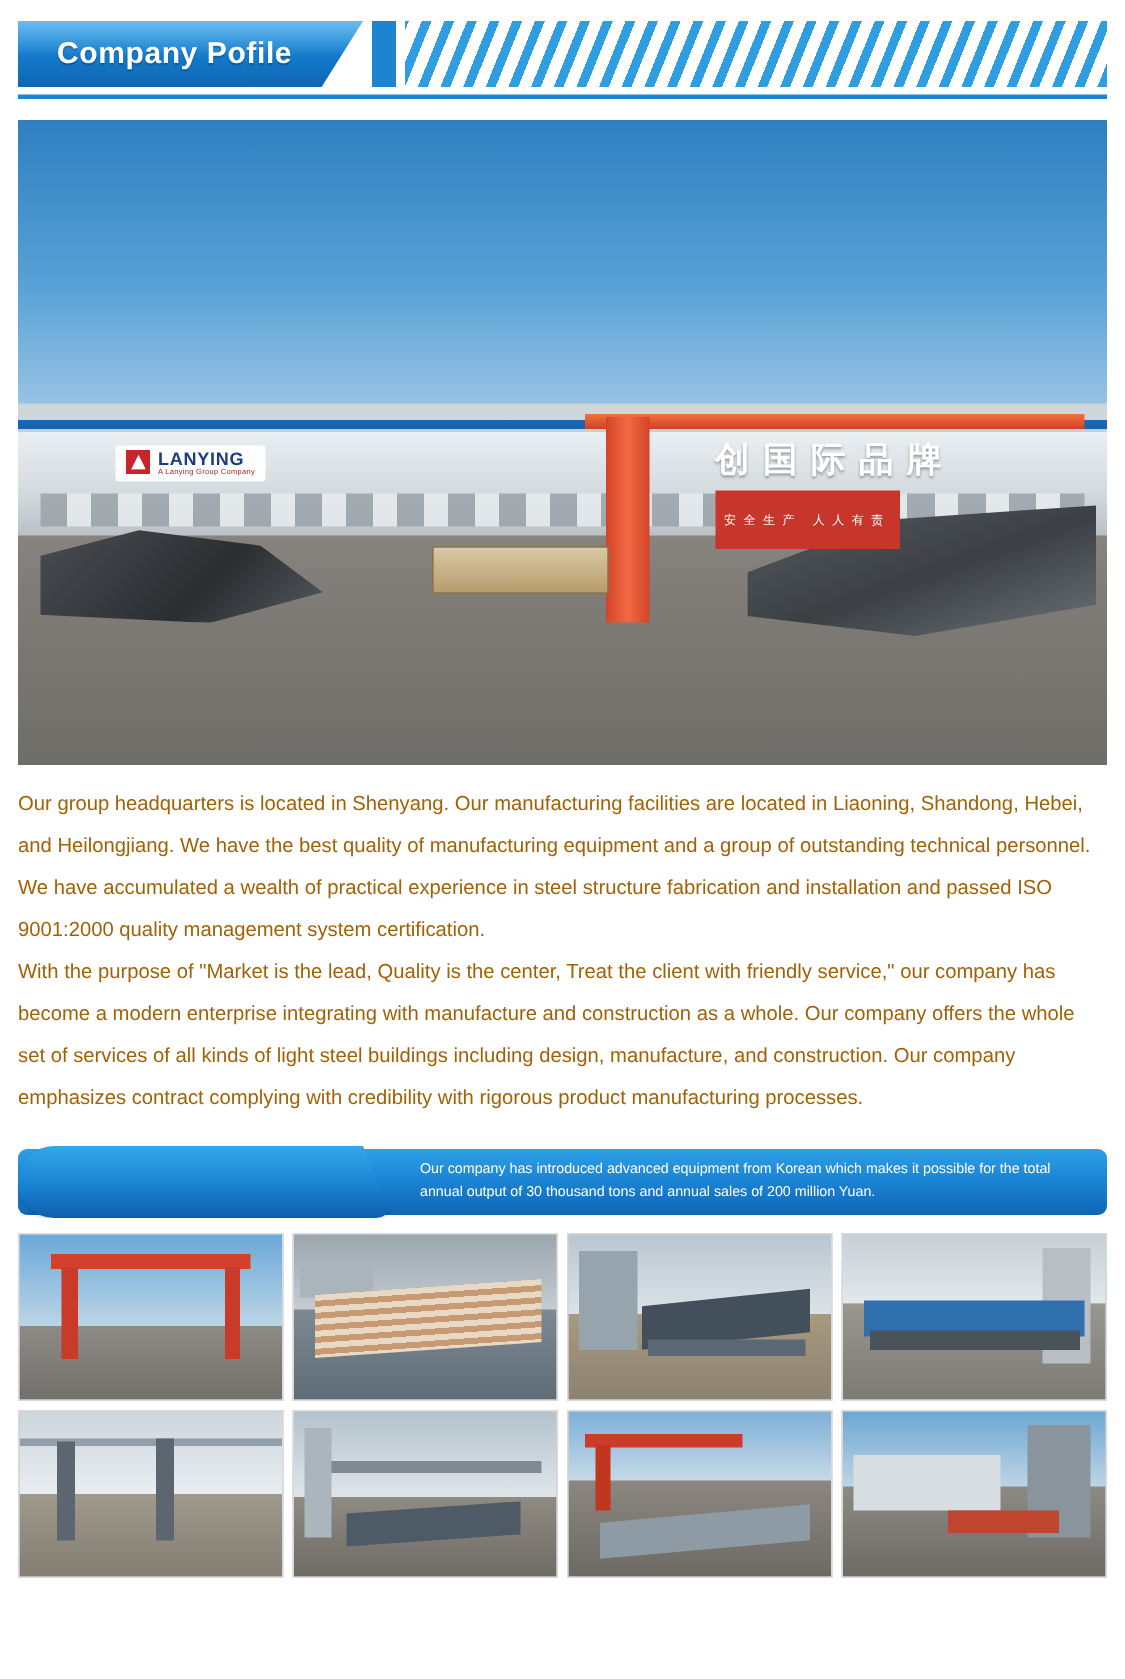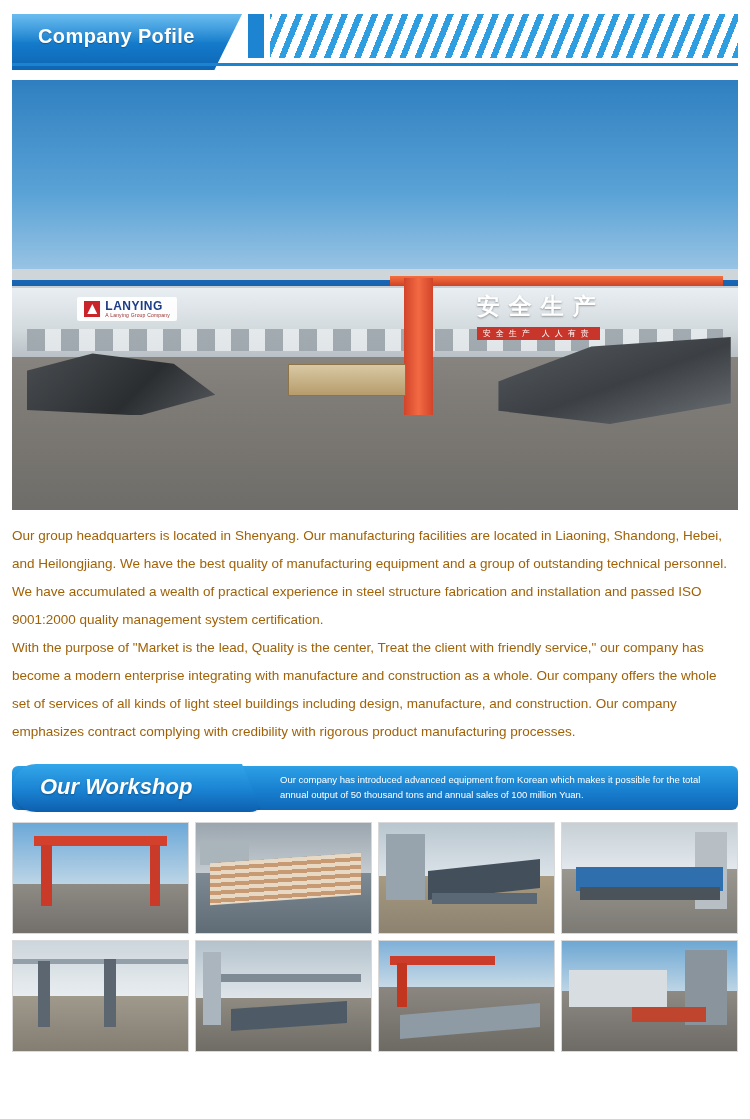--- a/index.html
+++ b/index.html
@@ -25,21 +25,21 @@
   .header {
     position: relative;
     height: 58px;
     margin: 14px 12px 0 12px;
     display: flex;
     align-items: stretch;
   }
   .header-title-wrap {
     position: relative;
     width: 230px;
-    height: 56px;
+    height: 44px;
     flex: none;
     text-align: right;
   }
   .header-title-bg {
     position: absolute;
     inset: 0;
     background: linear-gradient(180deg, #2a9fe8 0%, #1479c9 55%, #0e66b4 100%);
     clip-path: polygon(0 0, 100% 0, 88% 100%, 0 100%);
   }
   .header-title-bg::after {
@@ -197,21 +197,20 @@
     width: 16%;
     height: 7%;
     background: linear-gradient(180deg, #d8c9a4, #b79c6c);
     border: 1px solid #8d7448;
   }
   .hero .logo-box {
     position: absolute;
     left: 9%;
     top: 50.5%;
     display: flex;
-    align-items: center;
     gap: 5px;
     background: rgba(255,255,255,0.92);
     padding: 3px 7px;
     border-radius: 2px;
   }
   .hero .logo-mark {
     width: 16px;
     height: 16px;
     background: #c9242b;
     position: relative;
@@ -252,21 +251,21 @@
   .hero .slogan-right { left: 64%; }
   .hero .subslogan {
     position: absolute;
     left: 64%;
     top: 57.5%;
     color: #ffffff;
     font-size: 8px;
     letter-spacing: 5px;
     white-space: nowrap;
     background: #c8352a;
-    padding: 1px 6px;
+    padding: 14px 6px;
   }
 
   
   .body-copy {
     margin: 12px 12px 0 12px;
     font-size: 13.5px;
     line-height: 28px;
     color: #a16207;
   }
   .body-copy p {
@@ -437,34 +436,33 @@
     <div class="steel-left"></div>
     <div class="steel-right"></div>
     <div class="pallets"></div>
     <div class="logo-box">
       <div class="logo-mark"></div>
       <div class="logo-text">
         <div class="logo-main">LANYING</div>
         <div class="logo-sub">A Lanying Group Company</div>
       </div>
     </div>
-    <div class="slogan-right">安全生产</div>
+    <div class="slogan-right">创国际品牌</div>
     <div class="subslogan">安全生产 人人有责</div>
   </div>
 
   <div class="body-copy">
     <p>Our group headquarters is located in Shenyang. Our manufacturing facilities are located in Liaoning, Shandong, Hebei, and Heilongjiang. We have the best quality of manufacturing equipment and a group of outstanding technical personnel. We have accumulated a wealth of practical experience in steel structure fabrication and installation and passed ISO 9001:2000 quality management system certification.</p>
     <p>With the purpose of "Market is the lead, Quality is the center, Treat the client with friendly service," our company has become a modern enterprise integrating with manufacture and construction as a whole. Our company offers the whole set of services of all kinds of light steel buildings including design, manufacture, and construction. Our company emphasizes contract complying with credibility with rigorous product manufacturing processes.</p>
   </div>
 
   <div class="workshop">
     <div class="workshop-bar"></div>
-    <div class="workshop-note">Our company has introduced advanced equipment from Korean which makes it possible for the total annual output of 50 thousand tons and annual sales of 100 million Yuan.</div>
+    <div class="workshop-note">Our company has introduced advanced equipment from Korean which makes it possible for the total annual output of 30 thousand tons and annual sales of 200 million Yuan.</div>
     <div class="workshop-badge"></div>
-    <div class="workshop-badge-text">Our Workshop</div>
   </div>
 
   <div class="grid">
     <div class="cell c1">
       <div class="sky"></div>
       <div class="floor"></div>
       <div class="shape-a"></div>
       <div class="shape-b"></div>
       <div class="shape-c"></div>
     </div>

